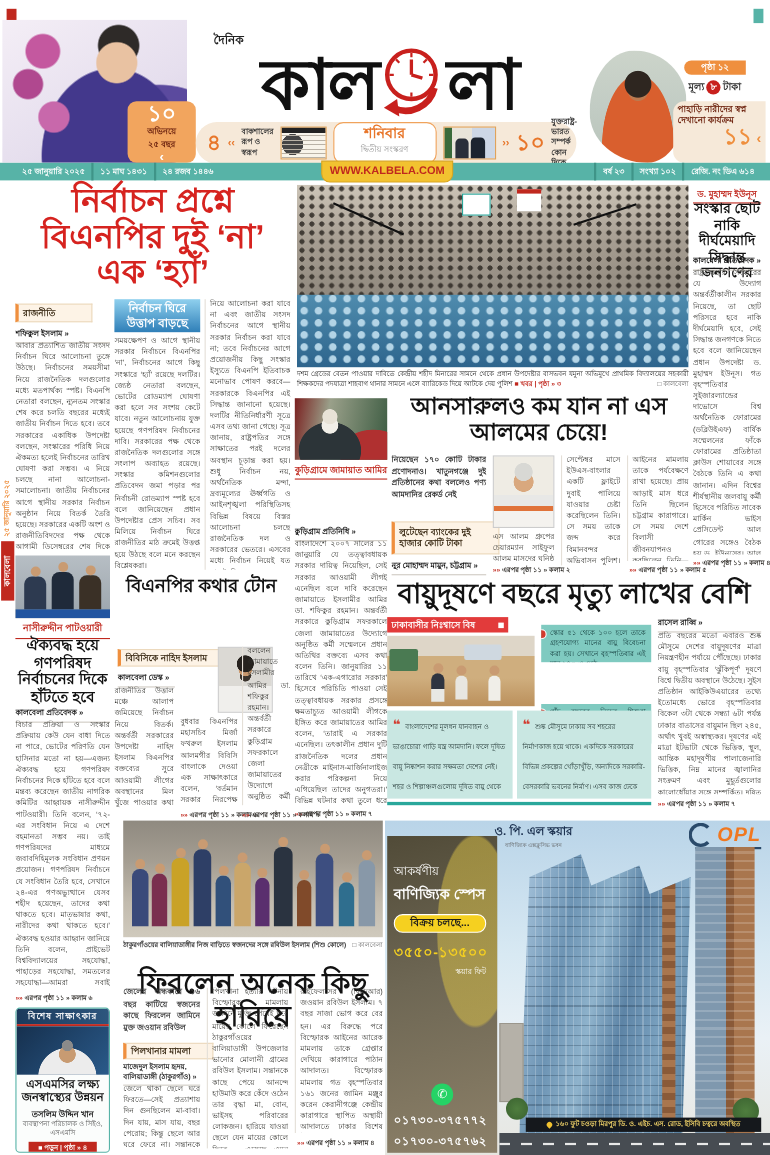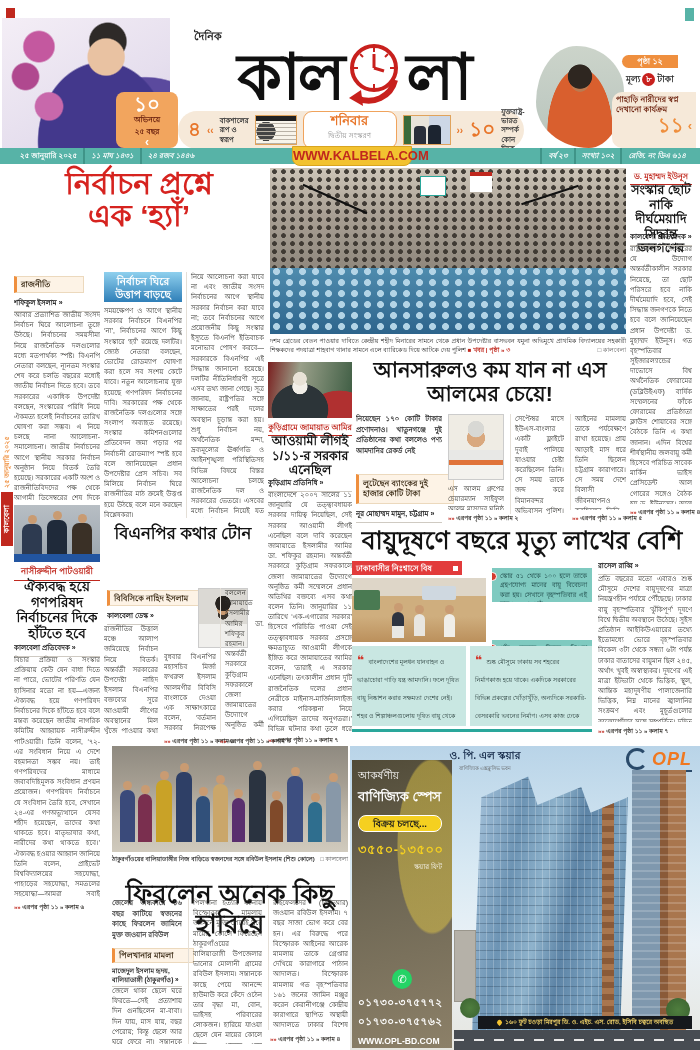--- a/index.html
+++ b/index.html
@@ -13,21 +13,21 @@
   .more .mchev{color:#c0281e;font-weight:900;}
   .kicker-red{color:#c0281e;font-weight:bold;font-size:8px;text-align:center;border-bottom:1px solid #c0281e;padding-bottom:1px;}
   .hl{font-weight:700;color:#121212;text-align:center;line-height:1.16;}
   .tagbox{background:#fdf3e6;border:1px solid #ecd9bd;border-left:3px solid #ef8f3e;
           font-size:8px;font-weight:800;color:#3a2a14;display:flex;align-items:center;padding:0 4px;overflow:hidden;white-space:nowrap;}
   
   .promoNum{color:#fff;font-weight:800;}
   .stripband{background:#f6e9d9;border-radius:19px;display:flex;align-items:center;gap:6px;padding:0 10px;}
   .thumb{border:1px solid #e0a35c;background:#fff;overflow:hidden;flex:none;}
   .dseg{color:#fff;font-size:7.2px;font-weight:bold;display:flex;align-items:center;padding:0 6px;white-space:nowrap;}
-  .dsep{border-left:2px solid #3f9488;font-style:italic;}
+  .dsep{border-left:2px solid #3f9488;}
   
   .ph{overflow:hidden;}
   .pm-top{position:absolute;left:0;top:0;right:0;height:64%;
     background:linear-gradient(180deg,#cdc5b8 0%,#a89f93 45%,#8d867c 100%);}
   .pm-top::after{content:"";position:absolute;inset:0;opacity:.9;
     background-image:radial-gradient(circle at 50% 45%, #35302a 0 2.1px, rgba(0,0,0,0) 2.6px);
     background-size:9px 8px;}
   .pm-bot{position:absolute;left:0;bottom:0;right:0;height:40%;
     background:linear-gradient(180deg,#4f8cae 0%,#2d648c 100%);}
   .pm-bot::after{content:"";position:absolute;inset:0;
@@ -133,24 +133,25 @@
 
   <div class="abs" style="left:0;top:148px;width:700px;height:16px;background:#57b3a7;display:flex;">
     <span class="dseg" style="margin-left:14px;">২৫ জানুয়ারি ২০২৫</span>
     <span class="dseg dsep">১১ মাঘ ১৪৩১</span>
     <span class="dseg dsep">২৪ রজব ১৪৪৬</span>
     <span style="flex:1"></span>
     <span class="dseg dsep">বর্ষ ২৩</span>
     <span class="dseg dsep">সংখ্যা ১০২</span>
     <span class="dseg dsep" style="margin-right:8px;">রেজি. নং ডিএ ৬১৪</span>
   </div>
-  <div class="abs" style="left:292px;top:146px;width:118px;height:18px;background:#f2c230;border:1px solid #d9a520;border-radius:0 0 8px 8px;color:#c0281e;font-size:13px;font-weight:800;text-align:left;line-height:18px;">WWW.KALBELA.COM</div>
+  <div class="abs" style="left:292px;top:146px;width:118px;height:18px;background:#f2c230;border:1px solid #d9a520;border-radius:0 0 8px 8px;color:#c0281e;font-size:10px;font-weight:800;text-align:center;line-height:18px;">WWW.KALBELA.COM</div>
 
   <div class="abs" style="left:12px;top:168px;width:254px;text-align:center;color:#d6231f;font-weight:800;font-size:30px;line-height:1.06;">
     <div>নির্বাচন প্রশ্নে</div>
+    <div>বিএনপির দুই ‘না’</div>
     <div>এক ‘হ্যাঁ’</div>
   </div>
 
   <div class="abs ph" style="left:270px;top:168px;width:356px;height:166px;">
     <div class="pm-top"></div>
     <div class="pm-bot"></div>
     <div class="abs" style="left:150px;top:8px;width:24px;height:18px;background:#fff;border:1px solid #2aa79b;"></div>
     <div class="abs" style="left:200px;top:4px;width:22px;height:16px;background:#fff;border-top:4px solid #c0281e;"></div>
     <div class="abs" style="left:30px;top:30px;width:70px;height:2px;background:#111;transform:rotate(24deg);"></div>
     <div class="abs" style="left:250px;top:26px;width:60px;height:2px;background:#111;transform:rotate(-18deg);"></div>
@@ -192,21 +193,20 @@
   </div>
 
   <div class="abs ph" style="left:268px;top:362px;width:84px;height:56px;
     background:
       radial-gradient(circle at 38% 30%, #e8e2d6 0 10%, rgba(0,0,0,0) 11%),
       radial-gradient(circle at 38% 44%, #f2efe8 0 12%, rgba(0,0,0,0) 13%),
       radial-gradient(ellipse at 38% 85%, #2c3438 0 38%, rgba(0,0,0,0) 39%),
       radial-gradient(ellipse at 85% 90%, #b03030 0 30%, rgba(0,0,0,0) 31%),
       linear-gradient(100deg,#7a1f1f 0%,#9aa08a 35%,#3a5a40 100%);"></div>
   <div class="abs kicker-red" style="left:268px;top:421px;width:84px;">কুড়িগ্রামে জামায়াত আমির</div>
-  <div class="abs hl" style="left:266px;top:434px;width:88px;font-size:12.5px;"><span>আওয়ামী লীগই ১/১১-র সরকার এনেছিল</span></div>
   <div class="abs byline" style="left:268px;top:477px;width:84px;">কুড়িগ্রাম প্রতিনিধি »</div>
   <div class="abs bt" style="left:268px;top:490px;width:84px;height:242px;">বাংলাদেশে ২০০৭ সালের ১১ জানুয়ারি যে তত্ত্বাবধায়ক সরকার দায়িত্ব নিয়েছিল, সেই সরকার আওয়ামী লীগই এনেছিল বলে দাবি করেছেন জামায়াতে ইসলামীর আমির ডা. শফিকুর রহমান। অন্তর্বর্তী সরকারে কুড়িগ্রাম সফরকালে জেলা জামায়াতের উদ্যোগে অনুষ্ঠিত কর্মী সম্মেলনে প্রধান অতিথির বক্তব্যে এসব কথা বলেন তিনি। জানুয়ারির ১১ তারিখে ‘এক-এগারোর সরকার’ হিসেবে পরিচিতি পাওয়া সেই তত্ত্বাবধায়ক সরকার প্রসঙ্গে ক্ষমতাচ্যুত আওয়ামী লীগকে ইঙ্গিত করে জামায়াতের আমির বলেন, ‘তারাই এ সরকার এনেছিল। তৎকালীন প্রধান দুটি রাজনৈতিক দলের প্রধান নেত্রীকে মাইনাস-মার্জিনালাইজ করার পরিকল্পনা নিয়ে এগিয়েছিল তাদের অনুগতরা।’ বিভিন্ন ঘটনার কথা তুলে ধরে তিনি বলেন, একসময় দেশি বিদেশিদের অনেকের ভোটে এ নির্বাচনের সার্বভৌম সংকট এ ব্যাপারে সিদ্ধান্ত নেবে। অপর দিকে ব্যবসায়িক, ভোটের সব কাজের ক্ষেত্রে দেশে। এরই পরিপ্রেক্ষিতে ইলেকশন ইঞ্জিনিয়ারিংয়ের মাধ্যমে আওয়ামী লীগকে তারা ক্ষমতায় আনে। আর তারা ক্ষমতা নিয়েই বিভিন্নভাবে বিরোধীদের মাথাচাড়া দেশপ্রেমিক ৫৭ জন সেনা</div>
   <div class="abs more" style="left:268px;top:735px;"><span class="mchev">»»</span> <span>এরপর পৃষ্ঠা ১১ » কলাম ৭</span></div>
 
   <div class="abs hl" style="left:354px;top:358px;width:272px;font-size:21px;line-height:1.15;">আনসারুলও কম যান না এস আলমের চেয়ে!</div>
   <div class="abs" style="left:356px;top:414px;width:86px;height:56px;font-size:7px;font-weight:bold;color:#2c2c2c;line-height:1.5;text-align:justify;overflow:hidden;">নিয়েছেন ১৭০ কোটি টাকার প্রণোদনাও। খাতুনগঞ্জে দুই প্রতিষ্ঠানের কথা বললেও পণ্য আমদানির রেকর্ড নেই</div>
   <div class="abs tagbox" style="left:356px;top:474px;width:86px;height:28px;white-space:normal;line-height:1.25;">
       <span>লুটেছেন ব্যাংকের দুই হাজার কোটি টাকা</span>
     </div>
   <div class="abs byline" style="left:356px;top:508px;width:86px;">নূর মোহাম্মদ মামুন, চট্টগ্রাম »</div>
@@ -271,20 +271,32 @@
     
   </div>
   <div class="abs" style="left:352px;top:729px;width:240px;height:3px;background:#2aa79b;"></div>
 
   <div class="abs kicker-red" style="left:14px;top:565px;width:86px;font-size:8.5px;">নাসীরুদ্দীন পাটওয়ারী</div>
   <div class="abs hl" style="left:12px;top:579px;width:90px;font-size:13.5px;">ঐক্যবদ্ধ হয়ে গণপরিষদ নির্বাচনের দিকে হাঁটতে হবে</div>
   <div class="abs byline" style="left:14px;top:642px;width:86px;">কালবেলা প্রতিবেদক »</div>
   <div class="abs bt" style="left:14px;top:655px;width:86px;height:244px;">বিচার প্রক্রিয়া ও সংস্কার প্রক্রিয়ায় কেউ যেন বাধা দিতে না পারে, ভোটের পরিণতি যেন হাসিনার মতো না হয়—এজন্য ঐক্যবদ্ধ হয়ে গণপরিষদ নির্বাচনের দিকে হাঁটতে হবে বলে মন্তব্য করেছেন জাতীয় নাগরিক কমিটির আহ্বায়ক নাসীরুদ্দীন পাটওয়ারী। তিনি বলেন, ‘৭২-এর সংবিধান নিয়ে এ দেশে বহমানতা সম্ভব নয়। তাই গণপরিষদের মাধ্যমে জবাবদিহিমূলক সংবিধান প্রণয়ন প্রয়োজন। গণপরিষদ নির্বাচনে যে সংবিধান তৈরি হবে, সেখানে ২৪-এর গণঅভ্যুত্থানে যেসব শহীদ হয়েছেন, তাদের কথা থাকতে হবে। মাতৃভাষার কথা, নারীদের কথা থাকতে হবে।’ ঐক্যবদ্ধ হওয়ার আহ্বান জানিয়ে তিনি বলেন, প্রাইভেট বিশ্ববিদ্যালয়ের সহযোদ্ধা, পাহাড়ের সহযোদ্ধা, সমতলের সহযোদ্ধা—আমরা সবাই ঐক্যবদ্ধ হই। মুক্তিযুদ্ধের এ365দিনগত সর্বজনীন চেতনা ধারণ করেই নতুন বন্দোবস্তের দিকে যেতে হবে বলেও মন্তব্য করেন তিনি।</div>
   <div class="abs more" style="left:14px;top:902px;"><span class="mchev">»»</span> <span>এরপর পৃষ্ঠা ১১ » কলাম ৬</span></div>
 
+  <div class="abs" style="left:14px;top:916px;width:86px;height:132px;border:1.5px solid #57b3a7;border-radius:4px;box-sizing:border-box;background:#fbfdfc;overflow:hidden;">
+    <div style="height:14px;background:linear-gradient(90deg,#1b3a5c,#2d567e);color:#fff;font-size:8px;font-weight:800;text-align:center;line-height:14px;letter-spacing:1px;border-bottom:2px solid #c0281e;">বিশেষ সাক্ষাৎকার</div>
+    <div class="ph" style="height:44px;background:
+      radial-gradient(circle at 55% 40%, #8a8a8a 0 9%, rgba(0,0,0,0) 10%),
+      radial-gradient(circle at 55% 58%, #c89b72 0 14%, rgba(0,0,0,0) 15%),
+      radial-gradient(ellipse at 55% 105%, #ececec 0 40%, rgba(0,0,0,0) 41%),
+      linear-gradient(135deg,#16304e,#2a5a8a);"></div>
+    <div class="hl" style="font-size:10.5px;margin-top:3px;padding:0 3px;">এসএমসির লক্ষ্য জনস্বাস্থ্যের উন্নয়ন</div>
+    <div style="font-size:7.5px;font-weight:800;text-align:center;margin-top:3px;color:#111;">তসলিম উদ্দিন খান</div>
+    <div style="font-size:6.2px;text-align:center;color:#555;line-height:1.3;padding:0 4px;">ব্যবস্থাপনা পরিচালক ও সিইও, এসএমসি</div>
+    <div style="width:62px;height:11px;background:#c0281e;color:#fff;font-size:6.3px;font-weight:bold;text-align:center;line-height:11px;margin:3px auto 0;">■ পড়ুন | পৃষ্ঠা » ৪</div>
+  </div>
 
   <div class="abs ph" style="left:112px;top:746px;width:236px;height:106px;background:linear-gradient(180deg,#8f8a80 0%,#a59e92 35%,#c2bbae 70%,#d0cabd 100%);">
     <div class="fig" style="left:8px;bottom:10px;width:15px;height:52px;background:#3a4a7a;"></div>
     <div class="fig" style="left:26px;bottom:10px;width:14px;height:48px;background:#7a2f4f;"></div>
     <div class="fig" style="left:44px;bottom:10px;width:16px;height:62px;background:#c9a227;"></div>
     <div class="fig" style="left:64px;bottom:10px;width:16px;height:70px;background:#2e3f66;"></div>
     <div class="fig" style="left:84px;bottom:10px;width:14px;height:46px;background:#31507a;"></div>
     <div class="fig" style="left:101px;bottom:10px;width:15px;height:58px;background:#caa66a;"></div>
     <div class="fig" style="left:120px;bottom:10px;width:13px;height:44px;background:#5a2f6e;"></div>
     <div class="fig" style="left:137px;bottom:10px;width:17px;height:72px;background:#2a3340;"></div>
@@ -338,21 +350,21 @@
       <div style="margin-top:9px;height:2px;background:repeating-linear-gradient(90deg,#e8e8e8 0 10px, rgba(0,0,0,0) 10px 20px);"></div>
     </div>
     <div class="abs" style="left:128px;top:270px;width:214px;height:13px;background:#15181c;display:flex;align-items:center;justify-content:center;gap:3px;">
       <span style="width:5px;height:5px;background:#f2c230;border-radius:50% 50% 50% 0;transform:rotate(-45deg);display:inline-block;"></span>
       <span style="font-size:6.2px;color:#f5d66a;font-weight:bold;">১৬০ ফুট চওড়া মিরপুর ডি. ও. এইচ. এস. রোড, ইসিবি চত্বরে অবস্থিত</span>
     </div>
 
     <div class="abs" style="left:2px;top:14px;width:100px;height:288px;
       background:
         radial-gradient(ellipse at 80% 30%, rgba(222,196,70,.5) 0 30%, rgba(0,0,0,0) 31%),
-        linear-gradient(165deg,#514b38 0%,#6e6754 45%,#8c8068 100%);padding:8px 6px;box-sizing:border-box;color:#fff;">
+        linear-gradient(165deg,#514b38 0%,#6e6754 45%,#8c8068 100%);padding:24px 6px;box-sizing:border-box;color:#fff;">
       <div style="font-size:10.5px;">আকর্ষণীয়</div>
       <div style="font-size:13px;font-weight:800;margin-top:2px;">বাণিজ্যিক স্পেস</div>
       <div style="margin-top:7px;width:82px;height:15px;background:#f5d020;border:1px solid #fff;border-radius:8px;color:#1c1c1c;font-size:9.5px;font-weight:800;text-align:center;line-height:15px;">বিক্রয় চলছে...</div>
       <div style="margin-top:8px;font-size:13px;font-weight:800;color:#f5d020;letter-spacing:.5px;">৩৫৫০-১৩৫০০</div>
       <div style="font-size:7px;text-align:right;width:84px;">স্কয়ার ফিট</div>
       <div style="margin:96px auto 0;width:20px;height:20px;border-radius:50%;background:#25d366;color:#fff;font-size:11px;text-align:center;line-height:20px;">✆</div>
       <div style="margin-top:6px;font-size:10.5px;font-weight:800;letter-spacing:.5px;">০১৭৩০-৩৭৫৭৭২</div>
       <div style="margin-top:2px;font-size:10.5px;font-weight:800;letter-spacing:.5px;">০১৭৩০-৩৭৫৭৬২</div>
       <div style="margin-top:5px;font-size:8.6px;font-weight:bold;">WWW.OPL-BD.COM</div>
     </div>

